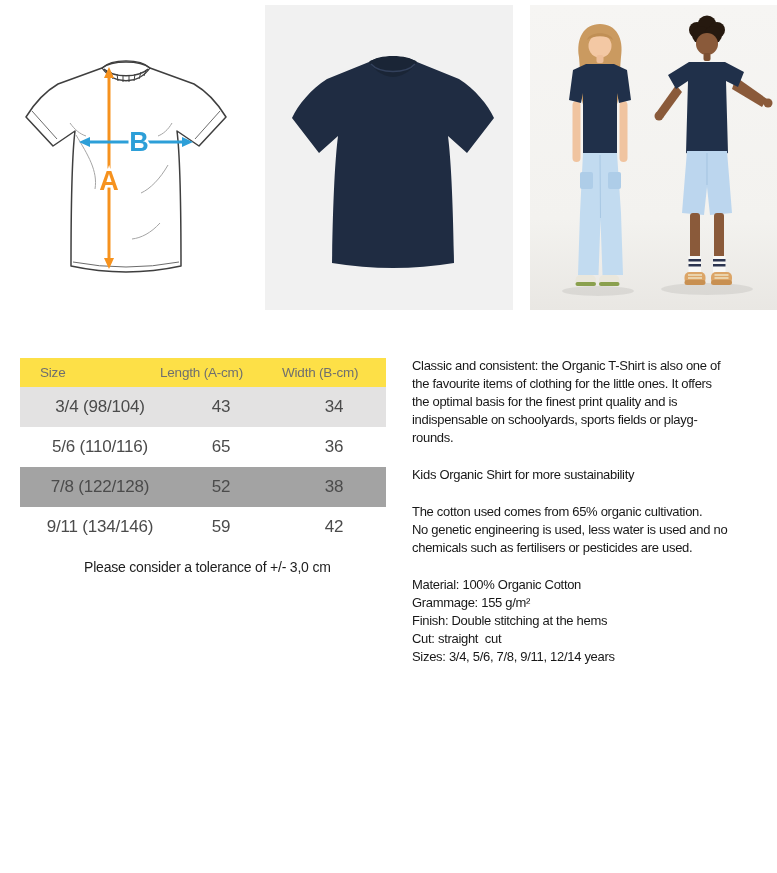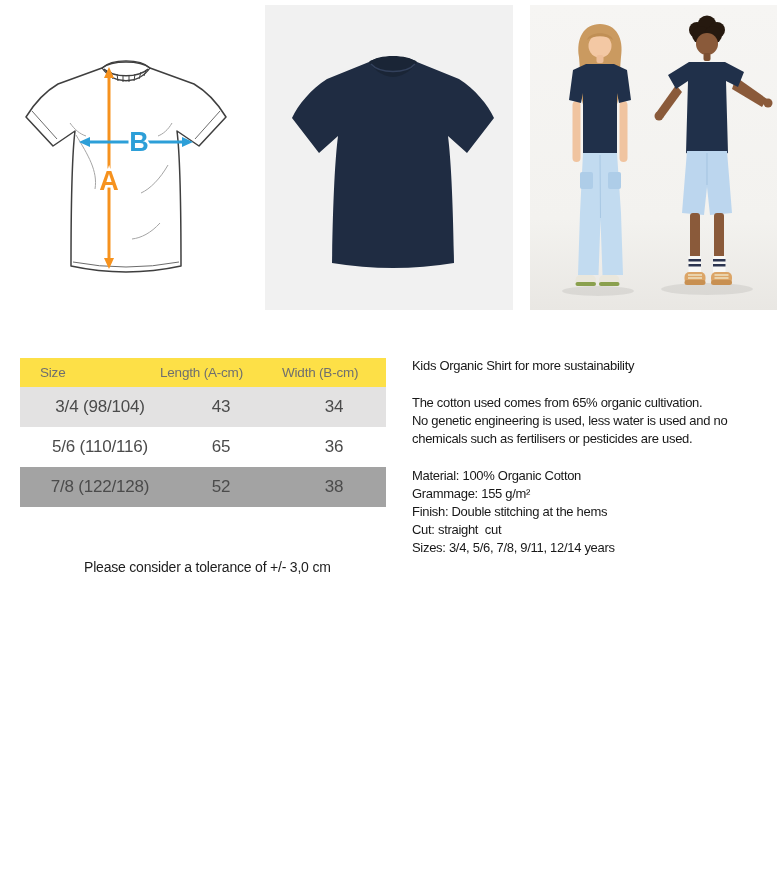--- a/index.html
+++ b/index.html
@@ -192,26 +192,36 @@
         <tr>
           <td>5/6 (110/116)</td>
           <td>65</td>
           <td>36</td>
         </tr>
         <tr style="background: #a3a3a3;">
           <td>7/8 (122/128)</td>
           <td>52</td>
           <td>38</td>
         </tr>
+        <tr>
+          <td>9/11 (134/146)</td>
+          <td>59</td>
+          <td>42</td>
+        </tr>
       </tbody>
   </table>
 
   <p class="tolerance">Please consider a tolerance of +/- 3,0 cm</p>
 
   <div class="description">
+      <div class="para">Classic and consistent: the Organic T-Shirt is also one of
+the favourite items of clothing for the little ones. It offers
+the optimal basis for the finest print quality and is
+indispensable on schoolyards, sports fields or playg-
+rounds.</div>
       <div class="para">Kids Organic Shirt for more sustainability</div>
       <div class="para">The cotton used comes from 65% organic cultivation.
 No genetic engineering is used, less water is used and no
 chemicals such as fertilisers or pesticides are used.</div>
       <div class="para">Material: 100% Organic Cotton
 Grammage: 155 g/m²
 Finish: Double stitching at the hems
 Cut: straight  cut
 Sizes: 3/4, 5/6, 7/8, 9/11, 12/14 years</div>
     </div>

